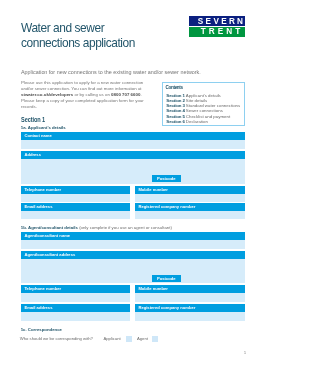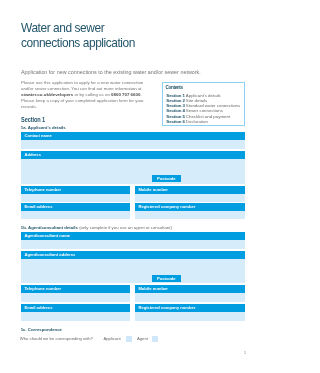--- a/index.html
+++ b/index.html
@@ -33,20 +33,28 @@
   .pc{position:absolute;height:7.2px;background:#009ee0;color:#fff;font-weight:bold;font-size:4.15px;line-height:7.2px;text-align:center;}
   .cbx{position:absolute;background:#cfe7f8;}
   .ql{position:absolute;color:#6a6a6a;font-size:4.2px;white-space:nowrap;}
   .pg-num{position:absolute;color:#8a8a8a;font-size:4.4px;}
 </style>
 </head>
 <body>
 
 <div class="page">
   <div class="title">Water and sewer connections application</div>
+  <div class="logo">
+    <div class="bar blue">
+        <span>SEVERN</span>
+      </div>
+    <div class="bar green">
+        <span>TRENT</span>
+      </div>
+  </div>
   <div class="lead">Application for new connections to the existing water and/or sewer network.</div>
   <div class="body-copy">
     Please use this application to apply for a new water connection and/or sewer connection. You can find out more information at <b>stwater.co.uk/developers</b> or by calling us on <b>0800 707 6600</b>. Please keep a copy of your completed application form for your records.
   </div>
   <div class="contents">
     <div class="hd">Contents</div>
     <ul id="clist">
         <li><b>Section 1</b><span>Applicant's details</span></li>
         <li><b>Section 2</b><span>Site details</span></li>
         <li><b>Section 3</b><span>Standard water connections</span></li>

